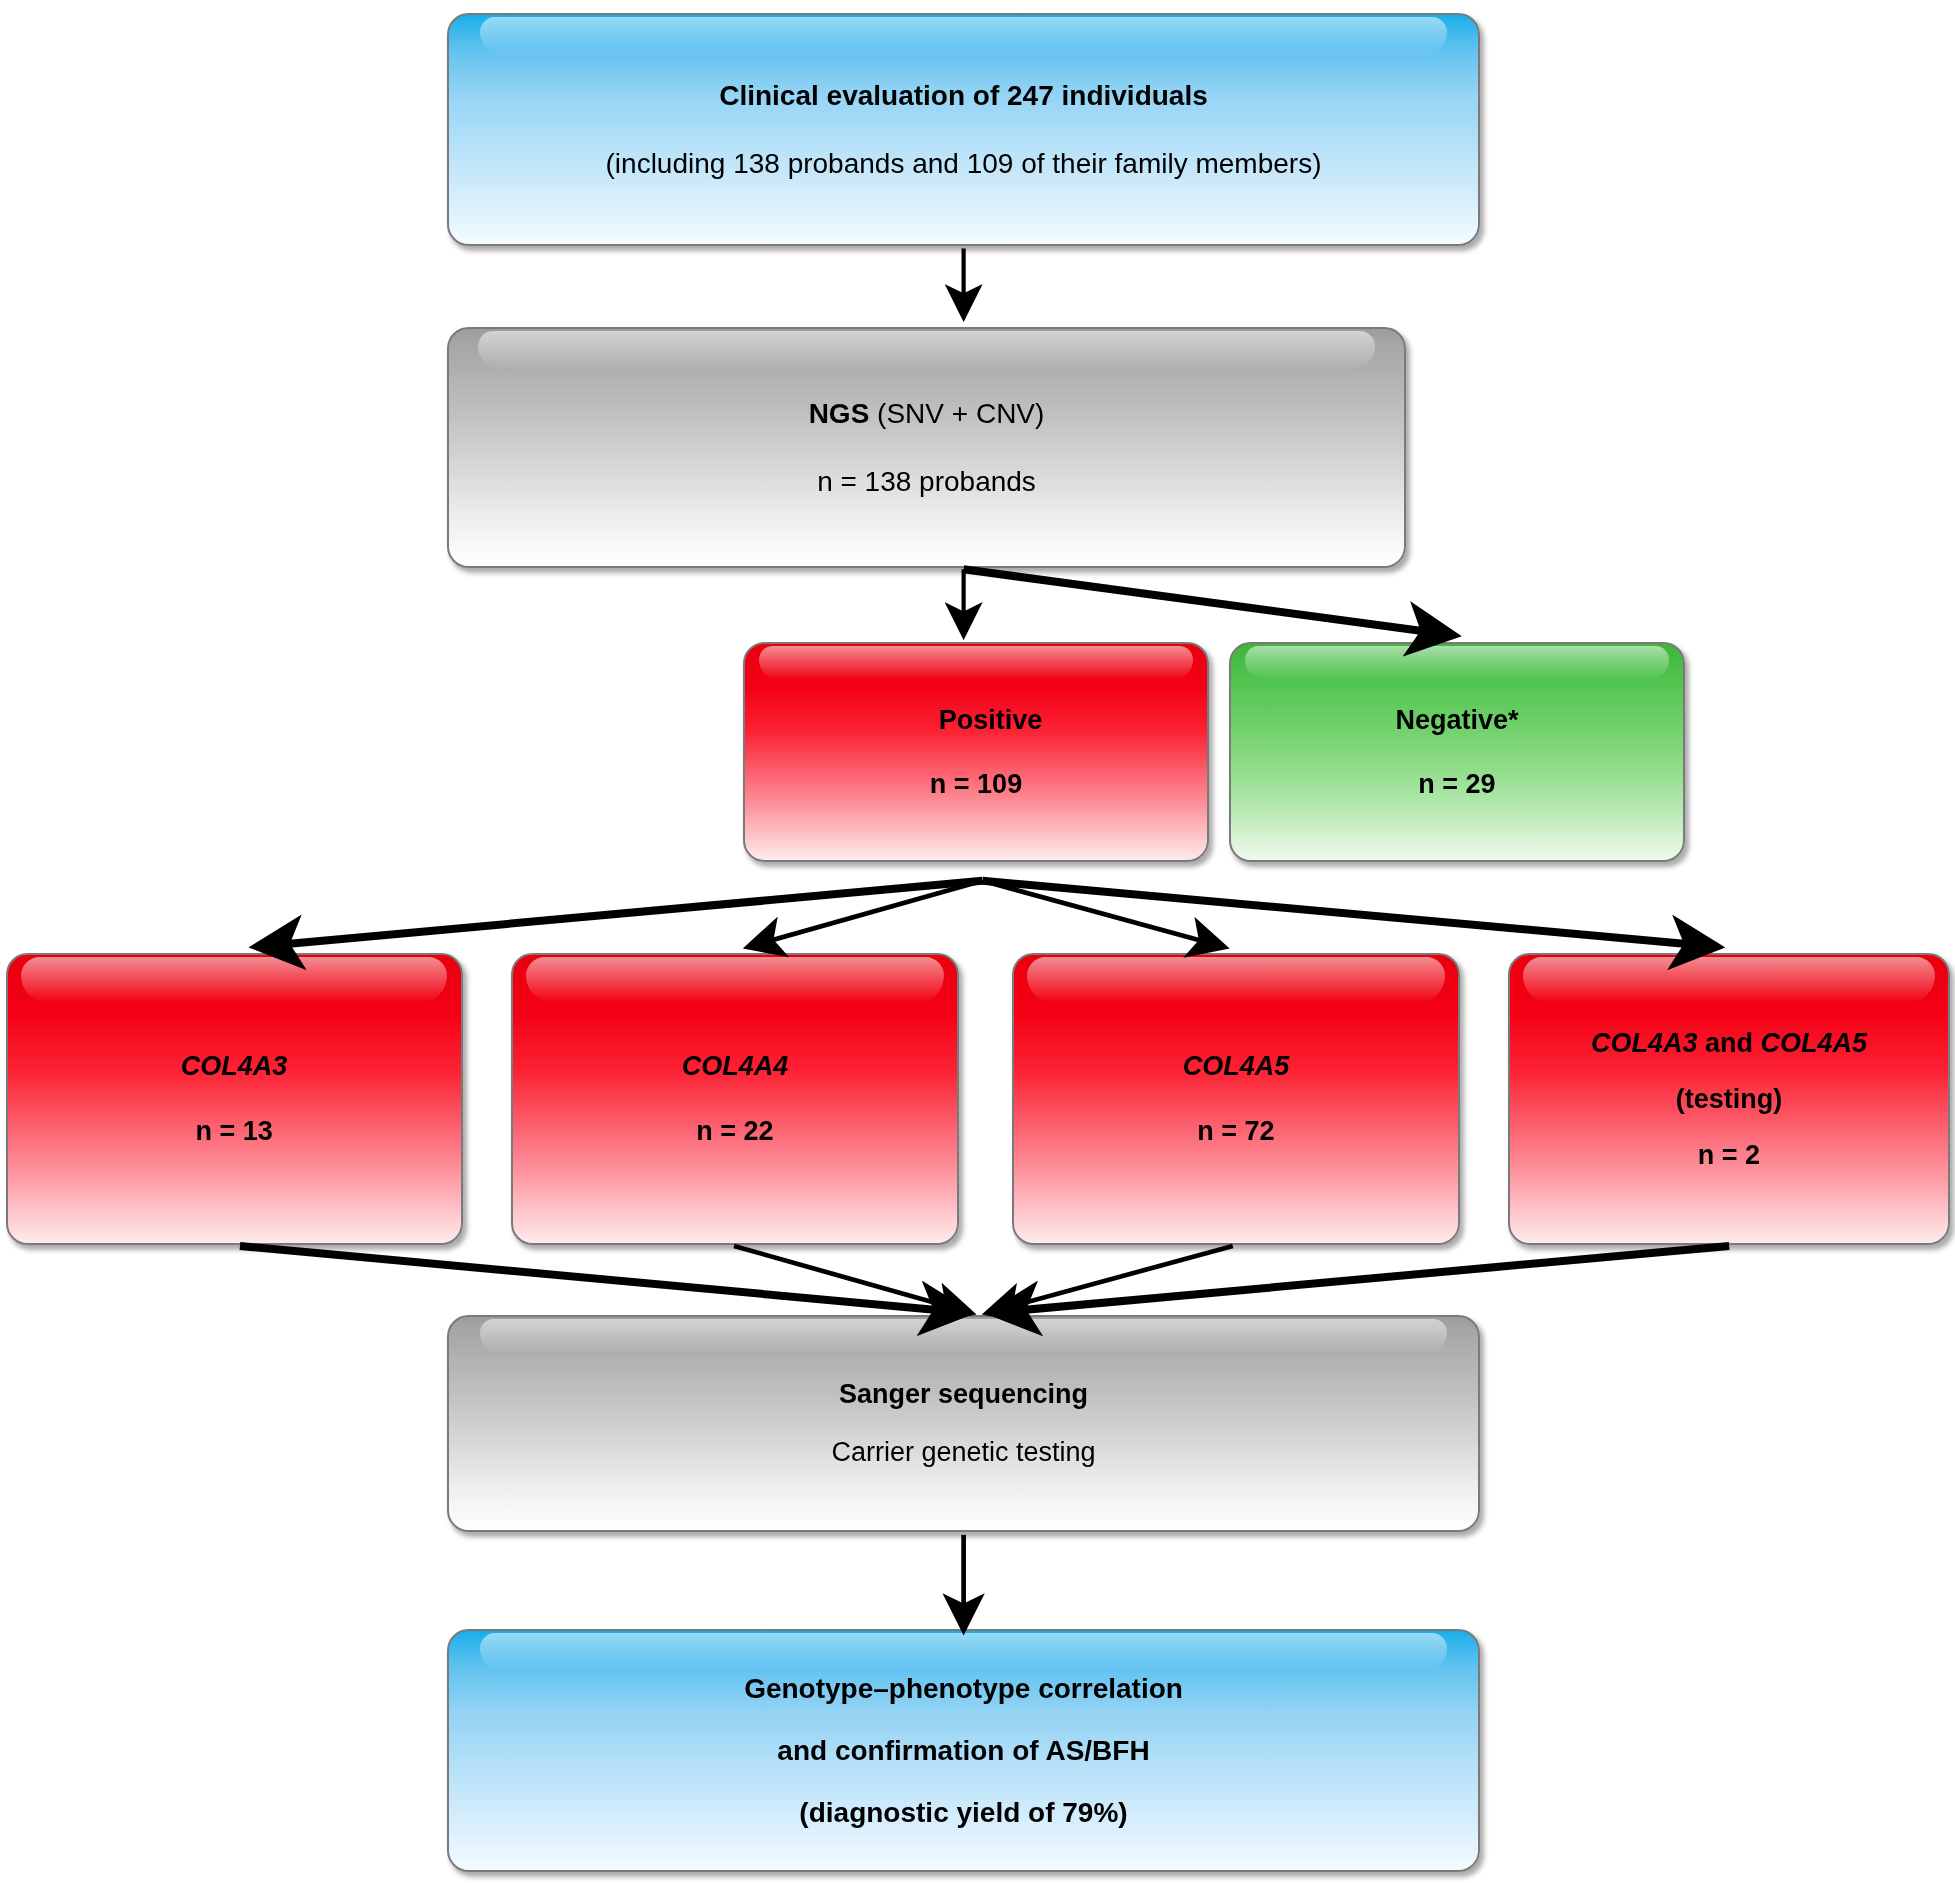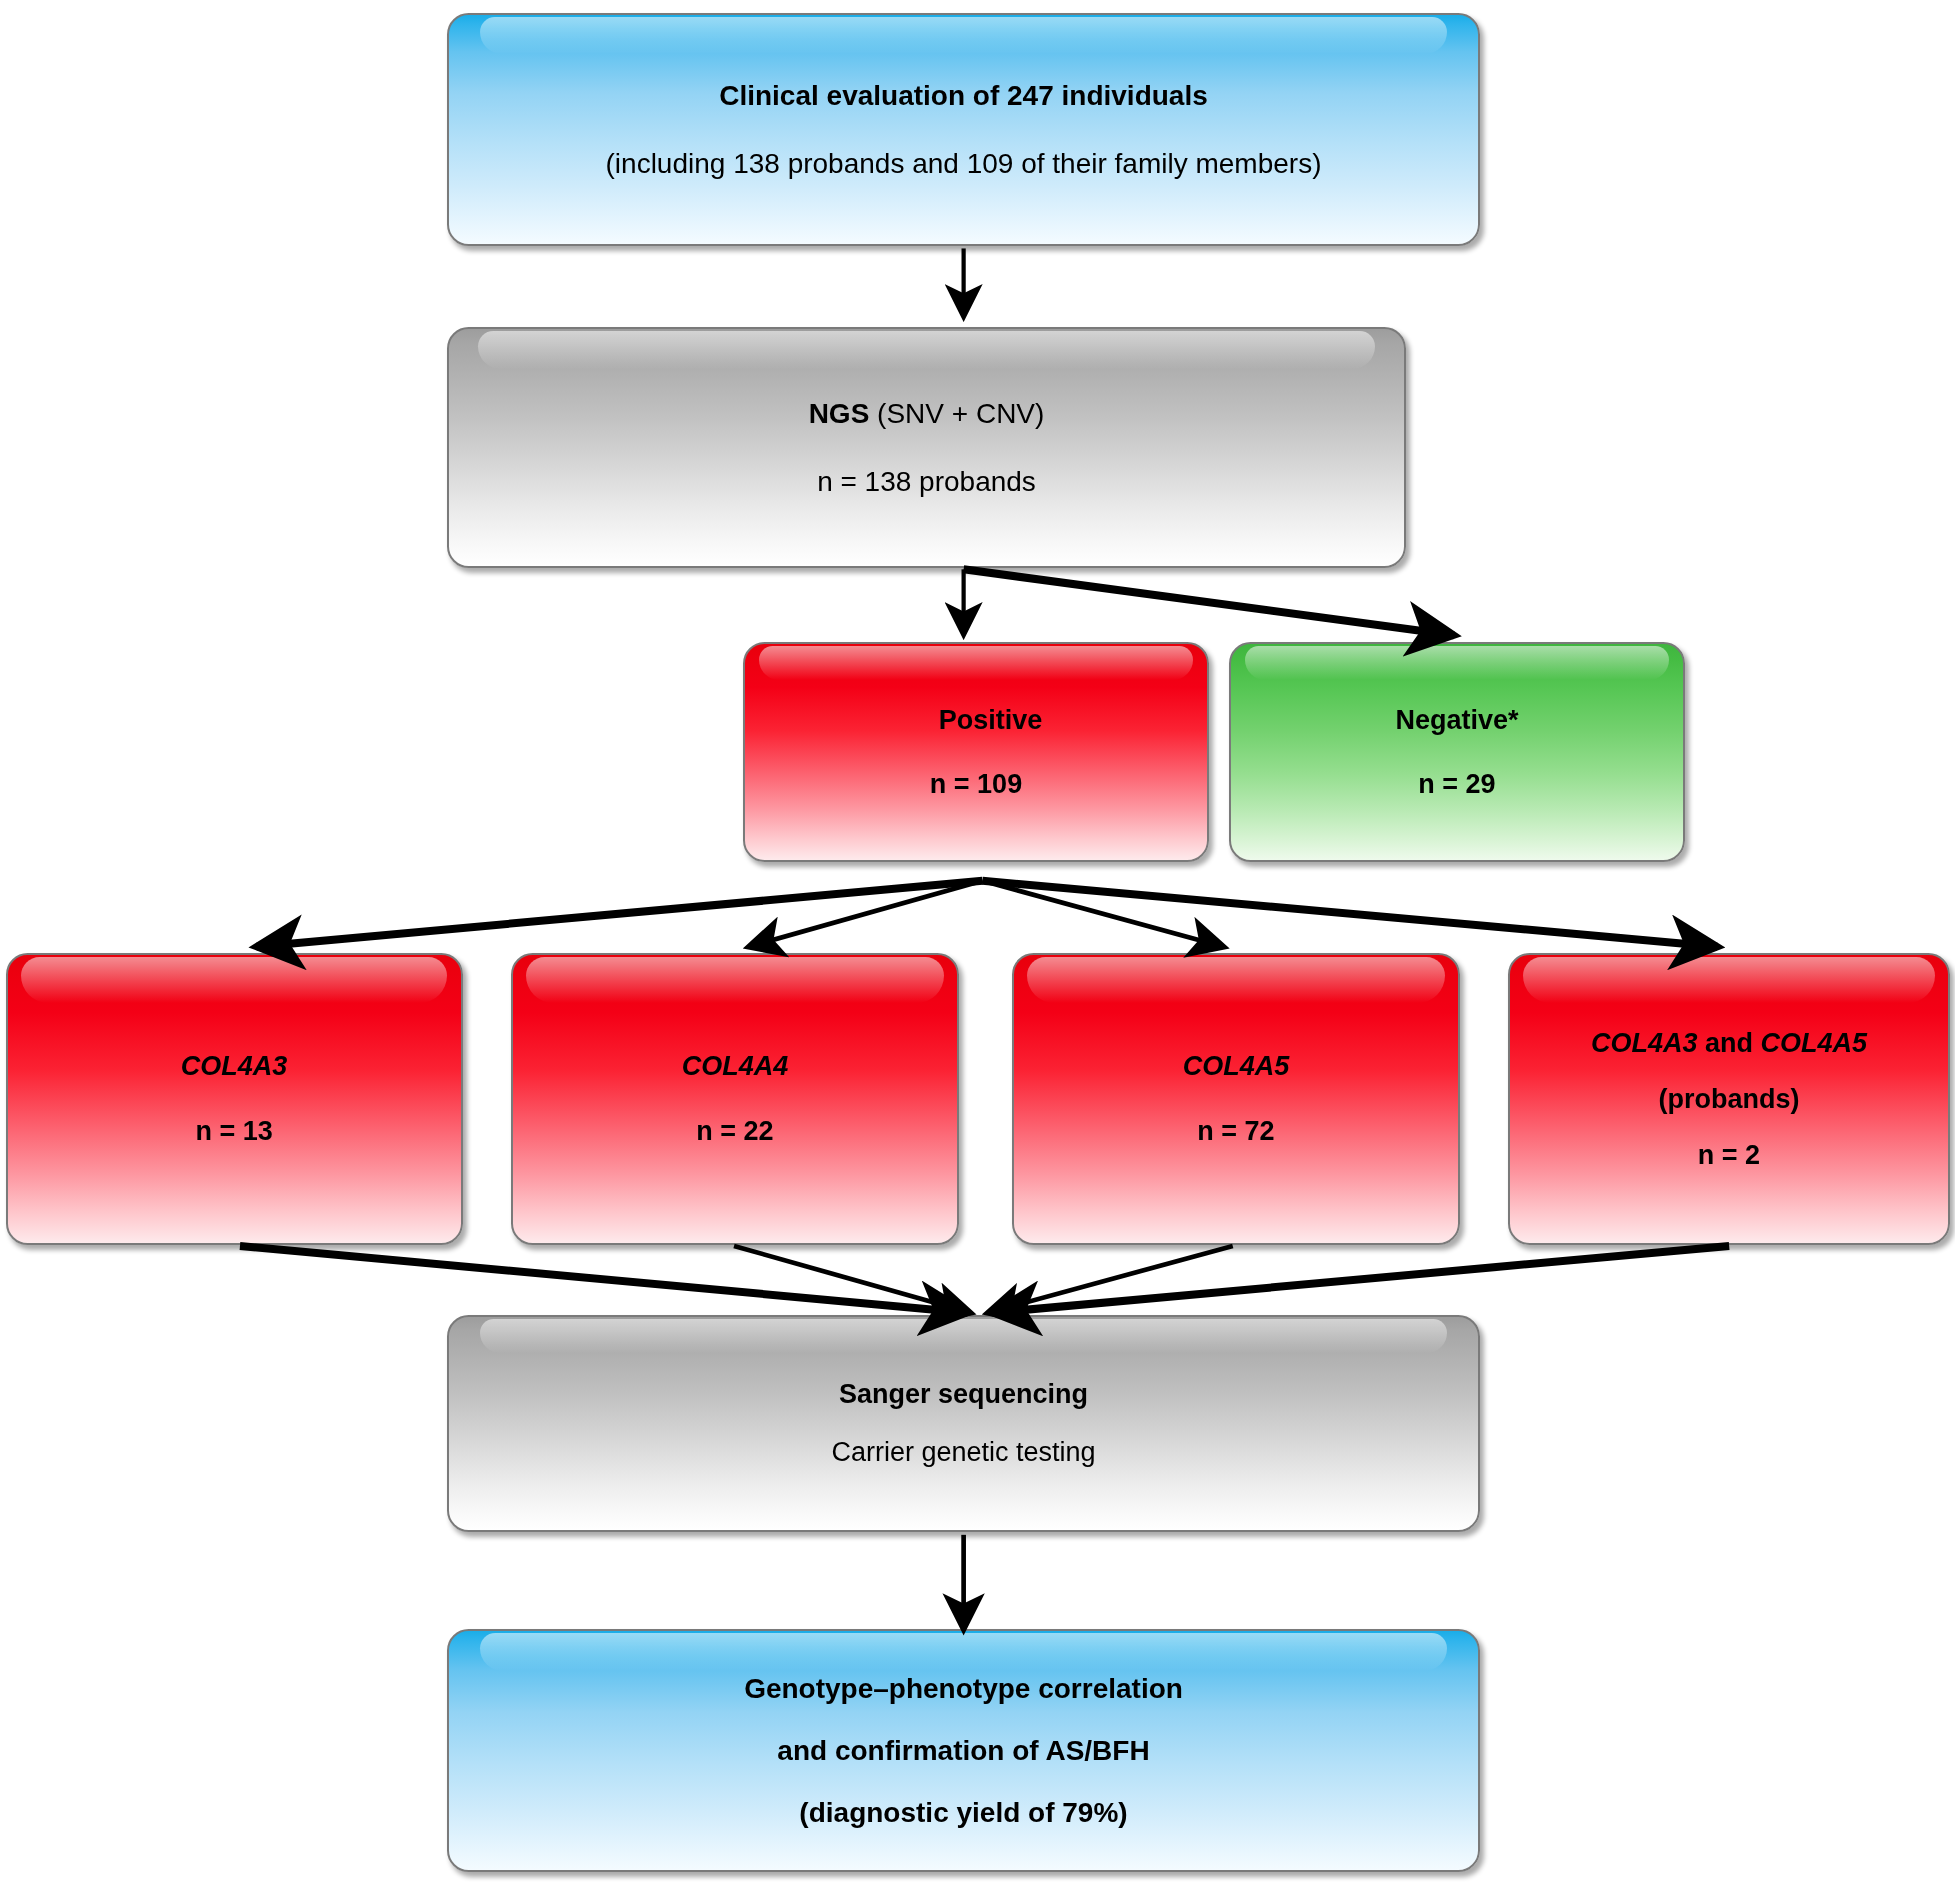--- a/index.html
+++ b/index.html
@@ -163,21 +163,21 @@
       <p class="line it" style="margin-bottom:38px;">COL4A5</p>
       <p class="line b">n = 72</p>
     </div>
   </div>
 
   <div class="node red" style="left:1508px; top:953px; width:442px; height:292px; font-size:27px;">
     <div class="lines">
       <p class="line" style="margin-bottom:29px;">
         <span class="it">COL4A3</span><span class="b"> and </span><span class="it">COL4A5</span>
       </p>
-      <p class="line b" style="margin-bottom:29px;">(probands)</p>
+      <p class="line b" style="margin-bottom:29px;">(testing)</p>
       <p class="line b">n = 2</p>
     </div>
   </div>
 
   <div class="node gray" style="left:447px; top:1315px; width:1033px; height:217px; font-size:27px;">
     <div class="lines">
       <p class="line b" style="margin-bottom:31px;">Sanger sequencing</p>
       <p class="line reg">Carrier genetic testing</p>
     </div>
   </div>

